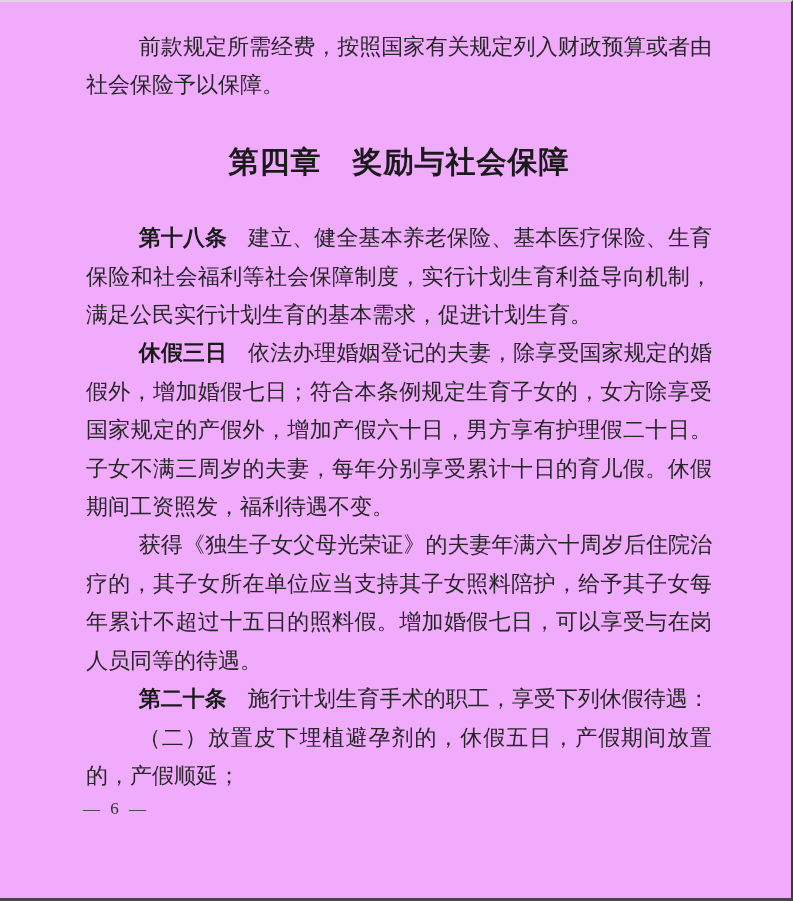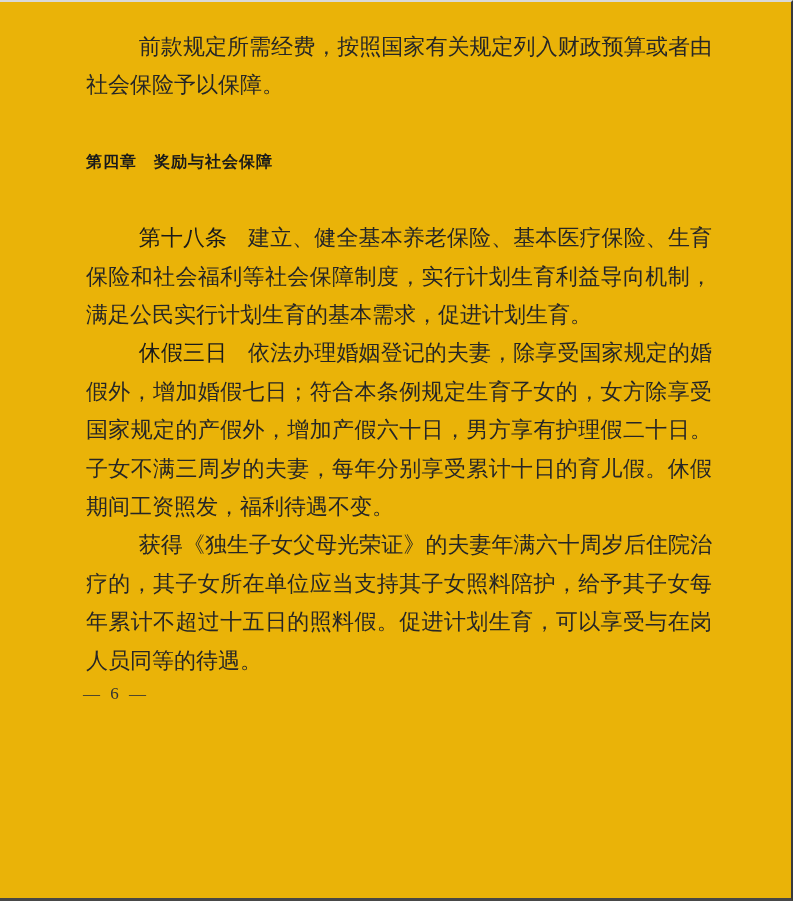--- a/index.html
+++ b/index.html
@@ -5,50 +5,51 @@
   html, body {
     margin: 0;
     padding: 0;
     background: #ffffff;
   }
   .page {
     position: relative;
     width: 793px;
     height: 901px;
     box-sizing: border-box;
-    background: #eab308;
+    background: #f0abfc;
     border-top: 2px solid #d9d9d9;
     border-right: 2px solid #3a3a3a;
     border-bottom: 3px solid #474747;
     padding: 26px 79px 0 86px;
     font-family: "Liberation Serif", "DejaVu Serif", serif;
     font-size: 22px;
     line-height: 38.4px;
     color: #262626;
     text-align: justify;
     overflow: hidden;
   }
   .page p {
     margin: 0;
   }
   .indent {
     text-indent: 2.4em;
   }
   .chapter {
     font-family: "Liberation Sans", "DejaVu Sans", sans-serif;
     font-weight: 700;
-    font-size: 16px;
+    font-size: 30px;
     letter-spacing: 1px;
     color: #1a1a1a;
+    text-align: center;
     text-indent: 0;
     margin: 38px 0;
   }
   .lead {
     font-family: "Liberation Sans", "DejaVu Sans", sans-serif;
-    font-weight: 400;
+    font-weight: 700;
     color: #1a1a1a;
     margin-right: 0.95em;
   }
   .pagenum {
     margin-top: 2px;
     margin-left: -3px;
     font-size: 17px;
     line-height: 24px;
     letter-spacing: 3px;
     color: #333333;
@@ -61,20 +62,22 @@
 <div class="page">
 
   <p class="indent">前款规定所需经费，按照国家有关规定列入财政预算或者由社会保险予以保障。</p>
 
   <h2 class="chapter">第四章　奖励与社会保障</h2>
 
   <p class="indent"><b class="lead">第十八条</b><span>建立、健全基本养老保险、基本医疗保险、生育保险和社会福利等社会保障制度，实行计划生育利益导向机制，满足公民实行计划生育的基本需求，促进计划生育。</span></p>
 
   <p class="indent"><b class="lead">休假三日</b><span>依法办理婚姻登记的夫妻，除享受国家规定的婚假外，增加婚假七日；符合本条例规定生育子女的，女方除享受国家规定的产假外，增加产假六十日，男方享有护理假二十日。子女不满三周岁的夫妻，每年分别享受累计十日的育儿假。休假期间工资照发，福利待遇不变。</span></p>
 
-  <p class="indent">获得《独生子女父母光荣证》的夫妻年满六十周岁后住院治疗的，其子女所在单位应当支持其子女照料陪护，给予其子女每年累计不超过十五日的照料假。促进计划生育，可以享受与在岗人员同等的待遇。</p>
+  <p class="indent">获得《独生子女父母光荣证》的夫妻年满六十周岁后住院治疗的，其子女所在单位应当支持其子女照料陪护，给予其子女每年累计不超过十五日的照料假。增加婚假七日，可以享受与在岗人员同等的待遇。</p>
+
+  <p class="indent"><b class="lead">第二十条</b><span>施行计划生育手术的职工，享受下列休假待遇：</span></p>
 
 
-
+  <p class="indent">（二）放置皮下埋植避孕剂的，休假五日，产假期间放置的，产假顺延；</p>
 
   <div class="pagenum">— 6 —</div>
 
 </div>
 
 </body></html>

